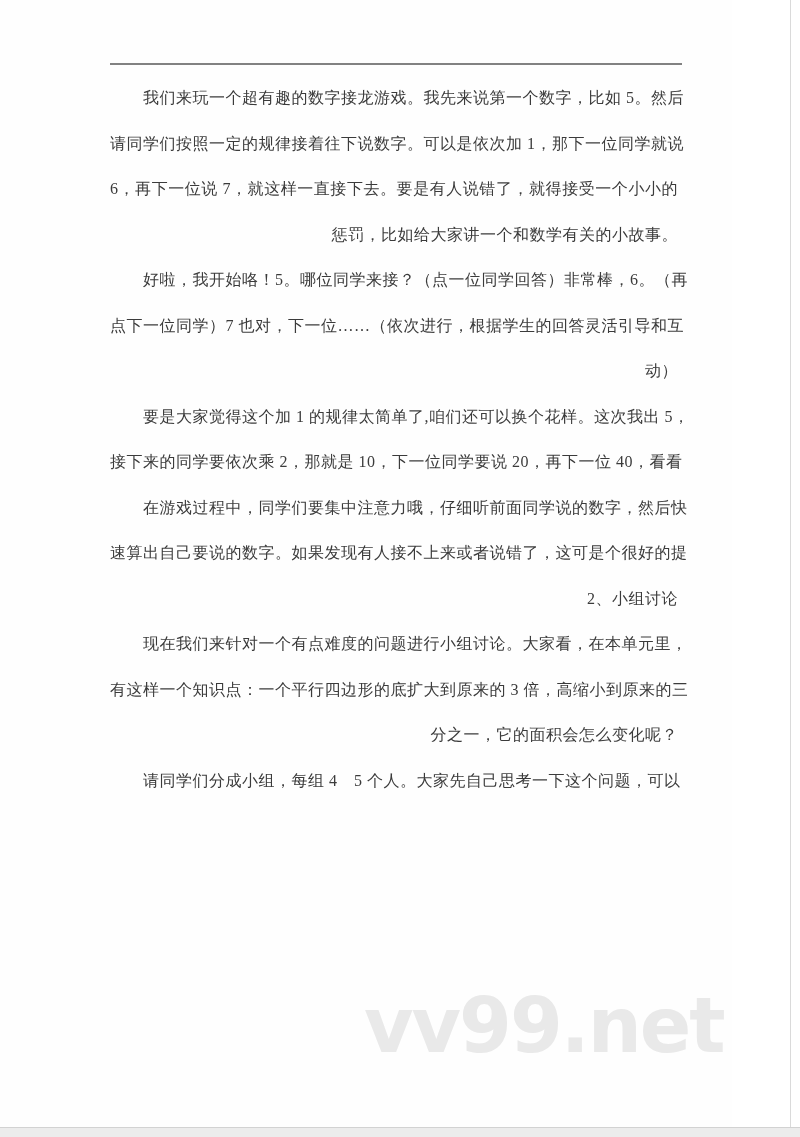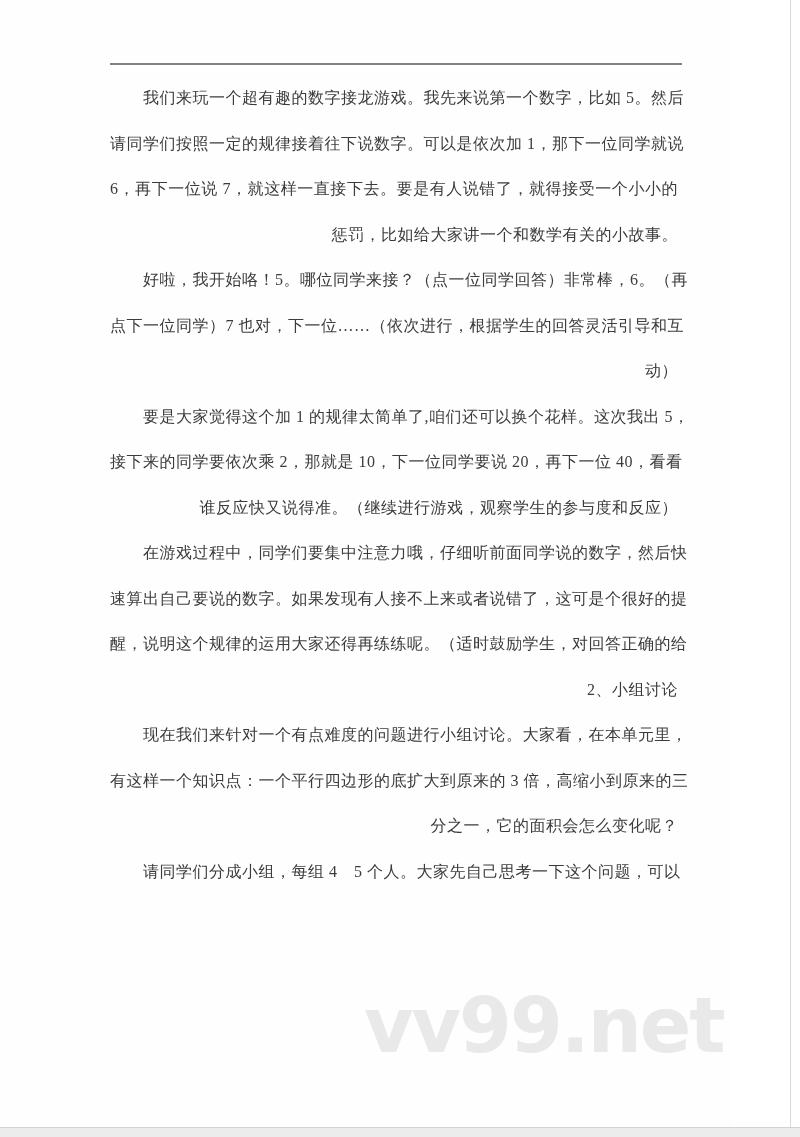--- a/index.html
+++ b/index.html
@@ -83,26 +83,24 @@
         <div class="line">惩罚，比如给大家讲一个和数学有关的小故事。</div>
       </div>
       <div class="para">
         <div class="line indent justify">好啦，我开始咯！5。哪位同学来接？（点一位同学回答）非常棒，6。（再</div>
         <div class="line justify">点下一位同学）7 也对，下一位……（依次进行，根据学生的回答灵活引导和互</div>
         <div class="line">动）</div>
       </div>
       <div class="para">
         <div class="line indent justify">要是大家觉得这个加 1 的规律太简单了,咱们还可以换个花样。这次我出 5，</div>
         <div class="line justify">接下来的同学要依次乘 2，那就是 10，下一位同学要说 20，再下一位 40，看看</div>
-        <div class="line">谁反应快又说得准。（继续进行游戏，观察学生的参与度和反应）</div>
       </div>
       <div class="para">
         <div class="line indent justify">在游戏过程中，同学们要集中注意力哦，仔细听前面同学说的数字，然后快</div>
         <div class="line justify">速算出自己要说的数字。如果发现有人接不上来或者说错了，这可是个很好的提</div>
-        <div class="line justify">醒，说明这个规律的运用大家还得再练练呢。（适时鼓励学生，对回答正确的给</div>
       </div>
       <div class="para">
         <div class="line indent">2、小组讨论</div>
       </div>
       <div class="para">
         <div class="line indent justify">现在我们来针对一个有点难度的问题进行小组讨论。大家看，在本单元里，</div>
         <div class="line justify">有这样一个知识点：一个平行四边形的底扩大到原来的 3 倍，高缩小到原来的三</div>
         <div class="line">分之一，它的面积会怎么变化呢？</div>
       </div>
       <div class="para">

